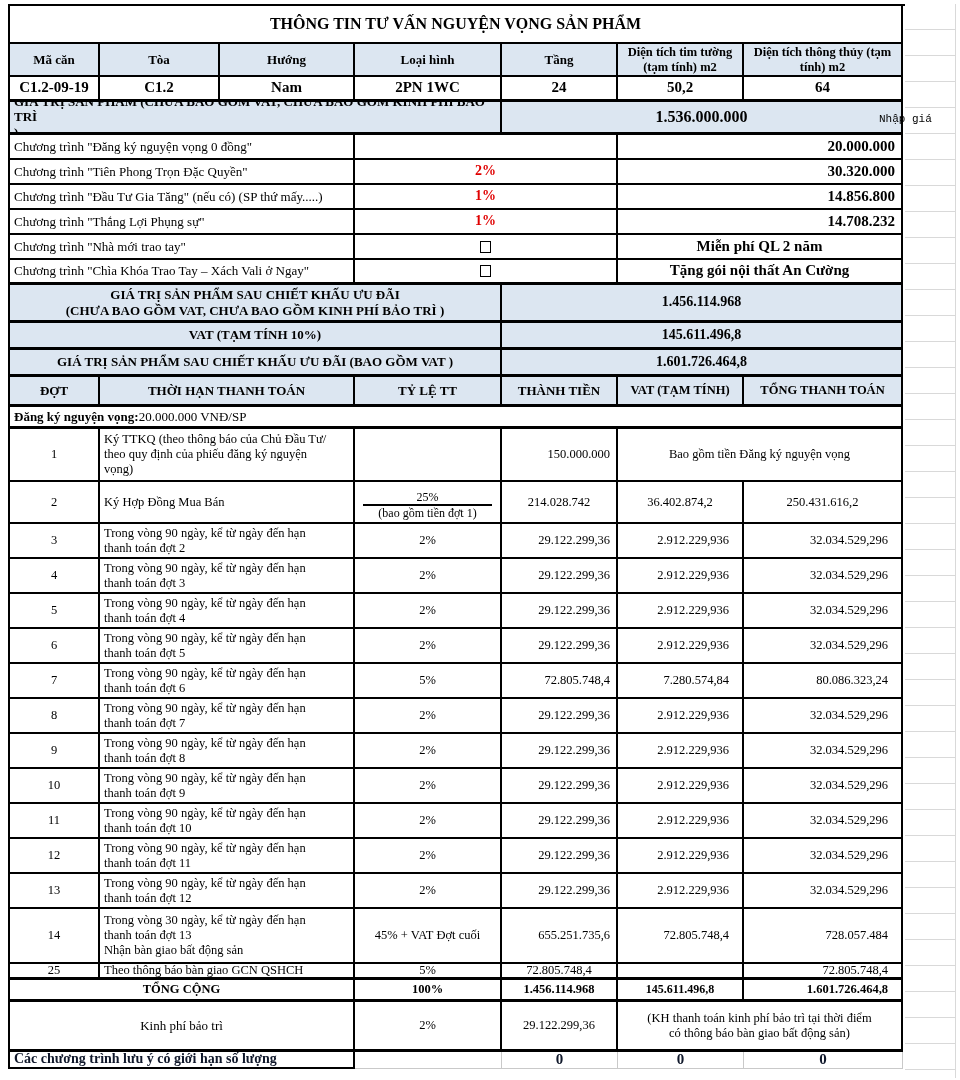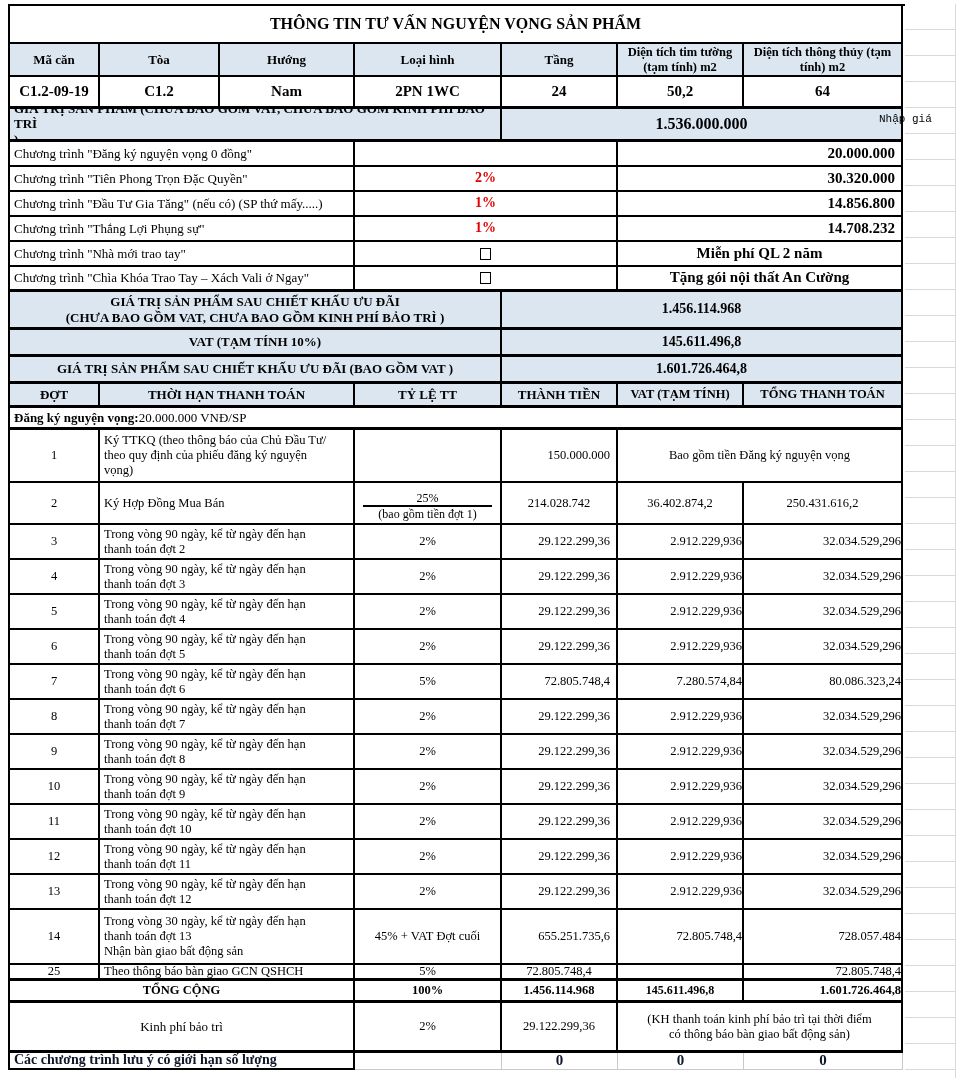--- a/index.html
+++ b/index.html
@@ -16,26 +16,26 @@
   .center{justify-content:center;text-align:center}
   .right{justify-content:flex-end;text-align:right}
   .left{justify-content:flex-start;text-align:left}
   .blue{background:#dce6f1}
   .bold{font-weight:bold}
   .red{color:#e00000}
   .green{color:#0f172a}
   .pre{white-space:pre-line}.f12{font-size:12px}.f125{font-size:12.5px}.f13{font-size:13px}
   .f14{font-size:14px}.f15{font-size:15px}.f16{font-size:16px}
   .bb3{border-bottom-width:3px}
-  .padr6{padding-right:6px}.padr3{padding-right:0}
+  .padr6{padding-right:6px}.padr3{padding-right:13px}
   
-  .r-title{height:38px}.r-uhead{height:33px}.r-udata{height:32px}
+  .r-title{height:38px}.r-uhead{height:33px}.r-udata{height:25px}
   .r-price{height:33px}.r-prog{height:25px}
   .r-sum1{height:38px}.r-sum2{height:27px}.r-sum3{height:27px}
-  .r-phead{height:24px}.r-dk{height:22px}.r-p1{height:53px}.r-p2{height:42px}
+  .r-phead{height:30px}.r-dk{height:22px}.r-p1{height:53px}.r-p2{height:42px}
   .r-pn{height:35px}.r-p14{height:55px}.r-p25{height:16px}
   .r-tot{height:22px}.r-mnt{height:50px}.r-foot{height:17px}
   
   .subrate{flex-direction:column;align-items:stretch;padding:8px}
   .subrate .st{flex:1.1;display:flex;align-items:center;justify-content:center;border-bottom:2px solid #000}
   .subrate .sb{flex:1;display:flex;align-items:center;justify-content:center}
   
   .cb{display:inline-block;width:9px;height:10px;border:1.6px solid #000;background:#fff}
   
   .rmargin{position:absolute;left:905px;top:4px;width:50px;height:1074px;

